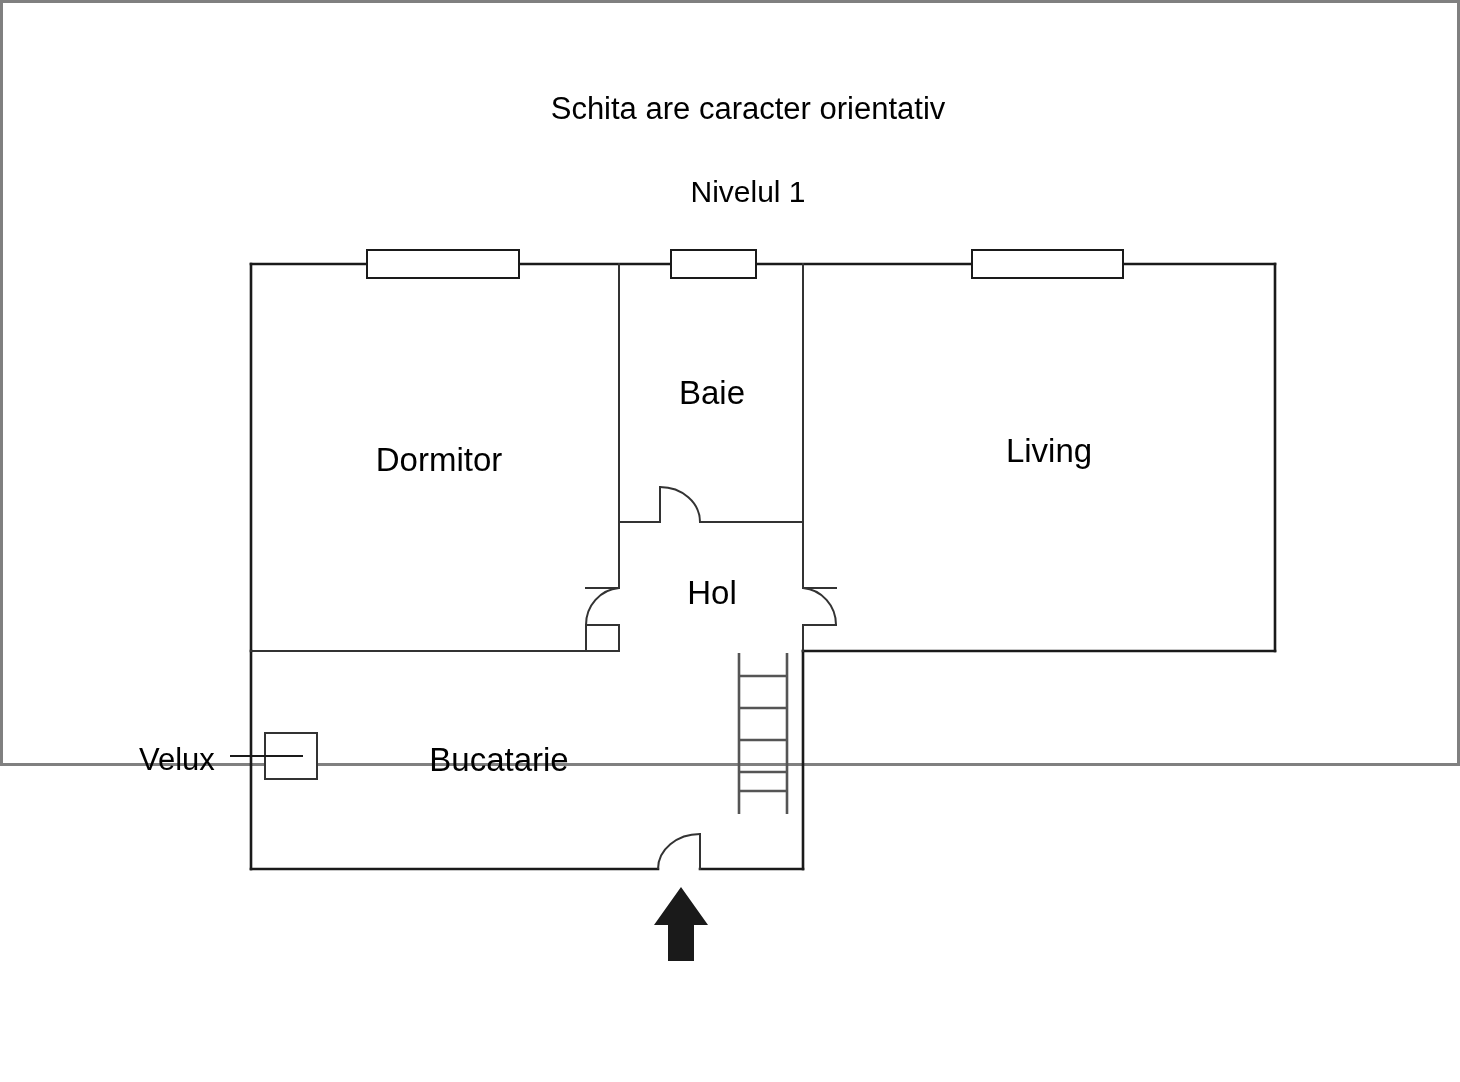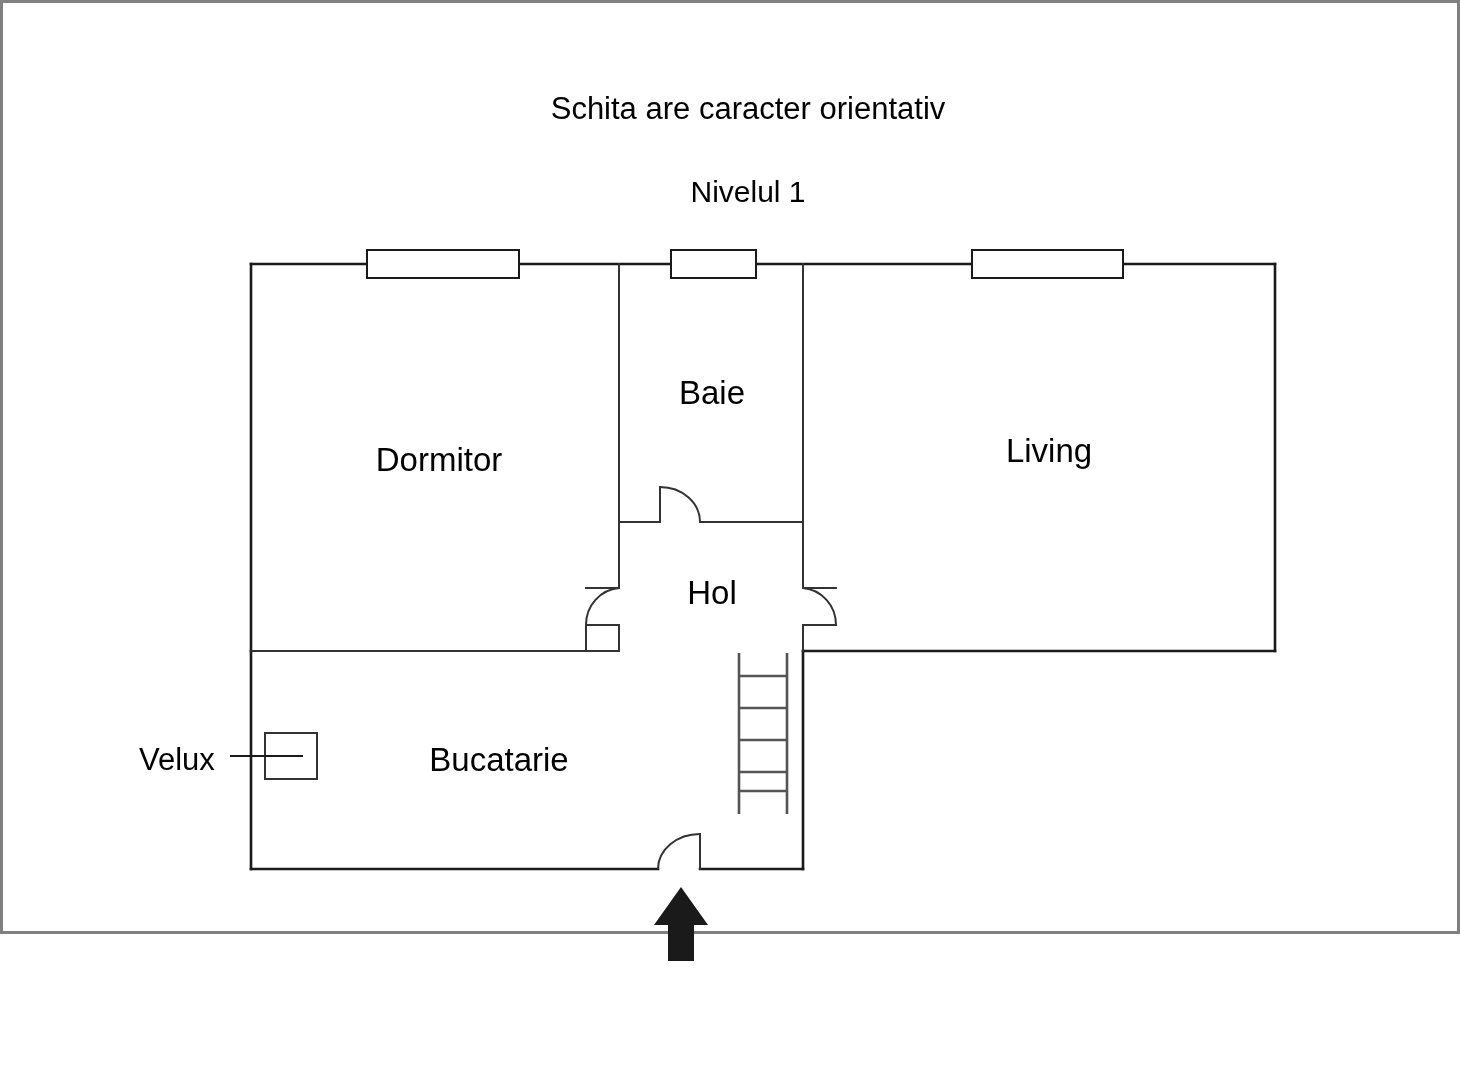--- a/index.html
+++ b/index.html
@@ -10,21 +10,21 @@
   }
   body {
     width: 1460px;
     height: 1082px;
     font-family: "Liberation Sans", sans-serif;
     overflow: hidden;
   }
   #page {
     position: relative;
     width: 1460px;
-    height: 934px;
+    height: 766px;
     background: #ffffff;
     box-sizing: border-box;
     border: 3px solid #808080;
   }
   #plan-svg {
     position: absolute;
     left: 0;
     top: 0;
     width: 1460px;
     height: 1082px;

